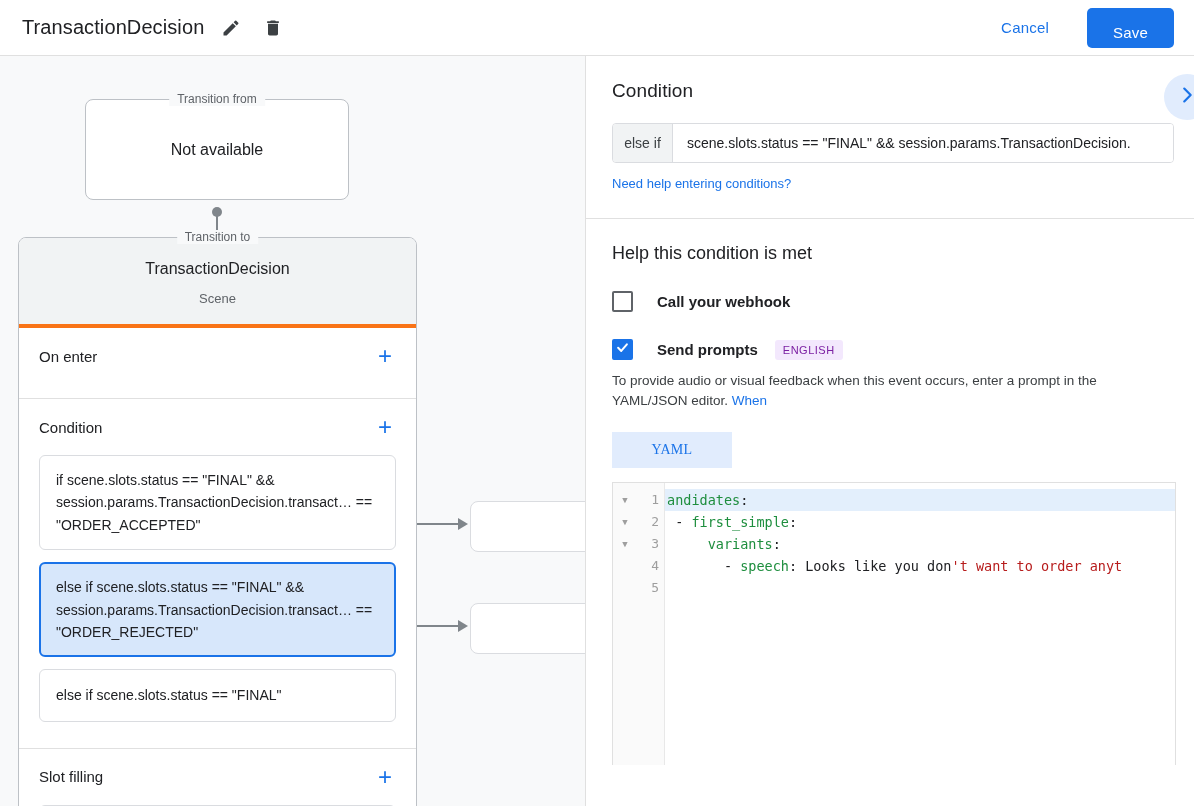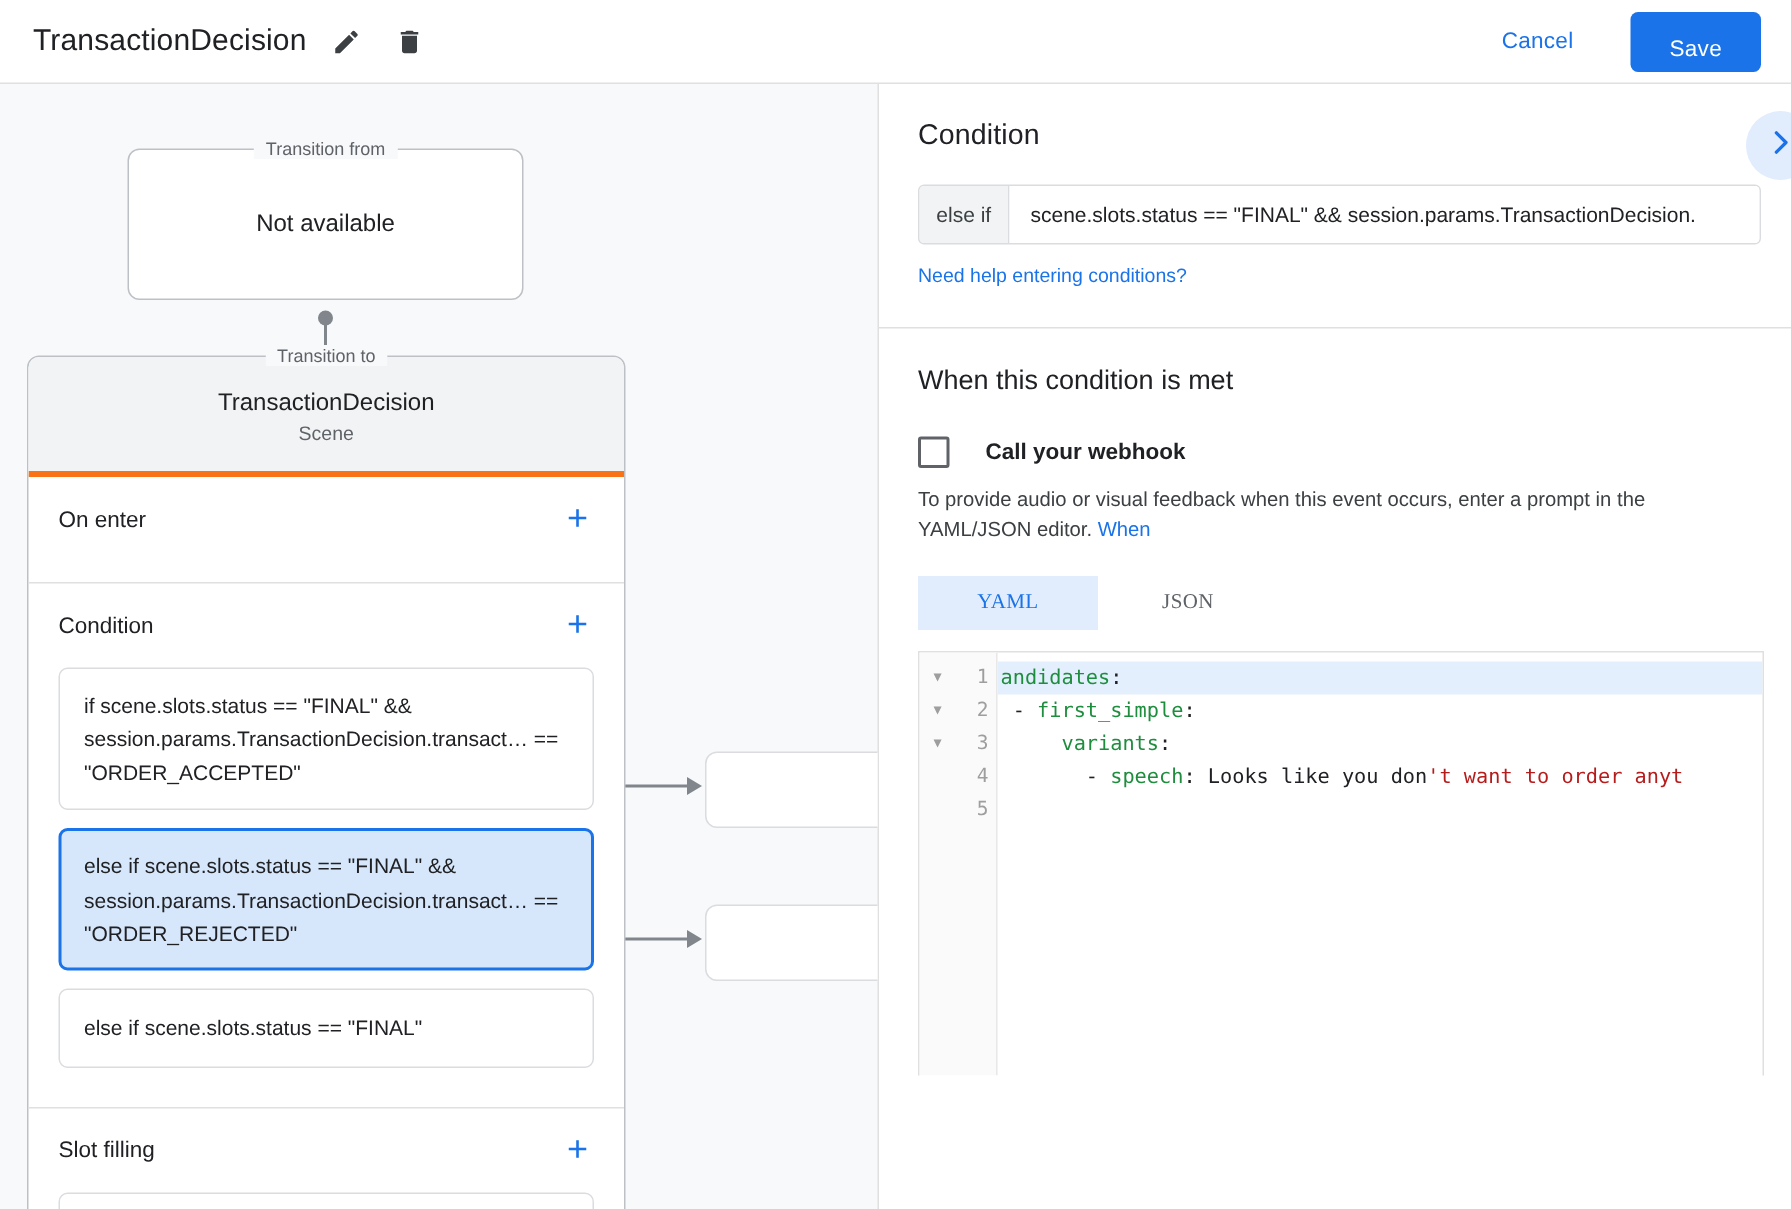--- a/index.html
+++ b/index.html
@@ -139,21 +139,21 @@
   #scene-head {
     background: #f1f3f4;
     border-radius: 7px 7px 0 0;
     border-bottom: 4px solid #f97316;
     padding: 22px 0 18px;
     text-align: center;
     position: relative;
   }
   #scene-head .fs-legend { background: #f8f9fa; }
   #scene-title { font-size: 16px; color: #202124; }
-  #scene-sub { font-size: 13px; color: #5f6368; margin-top: 3px; }
+  #scene-sub { font-size: 13px; color: #5f6368; margin-top: 13px; }
 
   .section { border-bottom: 1px solid #e0e0e0; padding-bottom: 14px; }
   .section:last-child { border-bottom: none; }
   .section-head {
     display: flex; align-items: center;
     padding: 0 20px;
     height: 56px;
   }
   .section-title { font-size: 15px; color: #202124; }
   .plus-btn {
@@ -477,35 +477,45 @@
 
       <div id="cond-field">
         <div id="cond-prefix">else if</div>
         <input id="cond-input" type="text" value="scene.slots.status == &quot;FINAL&quot; &amp;&amp; session.params.TransactionDecision." style="">
       </div>
 
       <a id="cond-help">Need help entering conditions?</a>
     </div>
 
     <div id="met-block">
-      <div id="met-heading">When this condition is met</div>
+      <div id="met-heading">Help this condition is met</div>
 
       <div class="chk-row">
         <span class="chk"></span>
         <span class="chk-label">Call your webhook</span>
       </div>
 
+      <div class="chk-row">
+        <span class="chk checked">
+          <span>
+            <svg width="15" height="15" viewBox="0 0 24 24" fill="none" stroke="#ffffff" stroke-width="3.2" stroke-linecap="round" stroke-linejoin="round">
+              <polyline points="5 12.5 10 17.5 19 7"></polyline>
+            </svg>
+          </span>
+        </span>
+        <span class="chk-label">Send prompts</span>
+        <span id="lang-badge">ENGLISH</span>
+      </div>
 
       <div id="prompt-desc">
         <span>To provide audio or visual feedback when this event occurs, enter a prompt in the YAML/JSON editor. </span><a>When</a>
       </div>
 
       <div id="tabs">
         <div class="tab active">YAML</div>
-        <div class="tab">JSON</div>
       </div>
 
       <div id="editor">
         <div id="gutter">
             <div class="gline">
               <span class="fold">▼</span>
               <span class="lnum">1</span>
             </div>
             <div class="gline">
               <span class="fold">▼</span>

